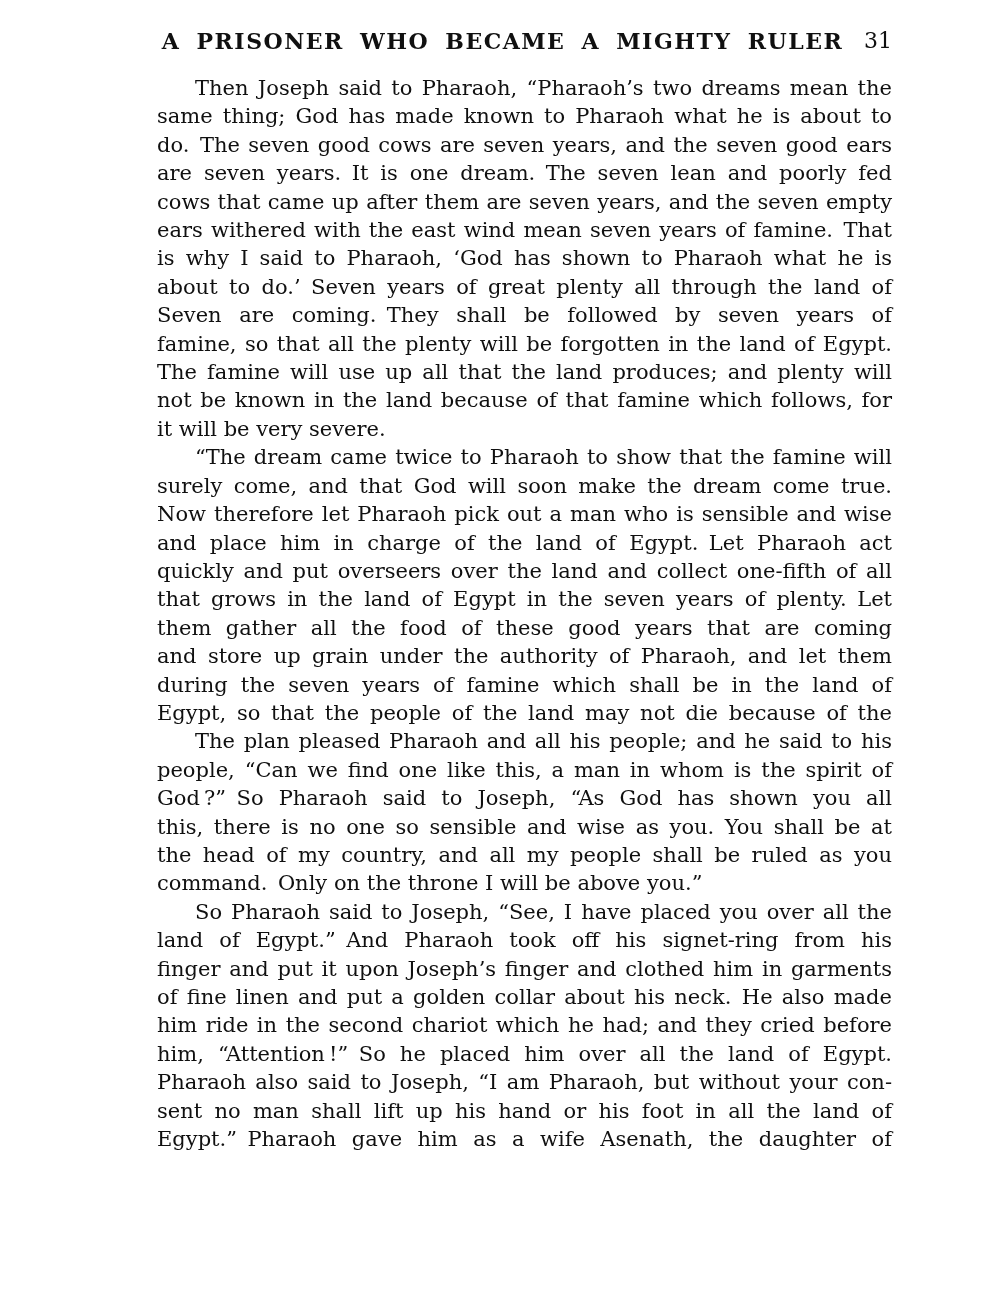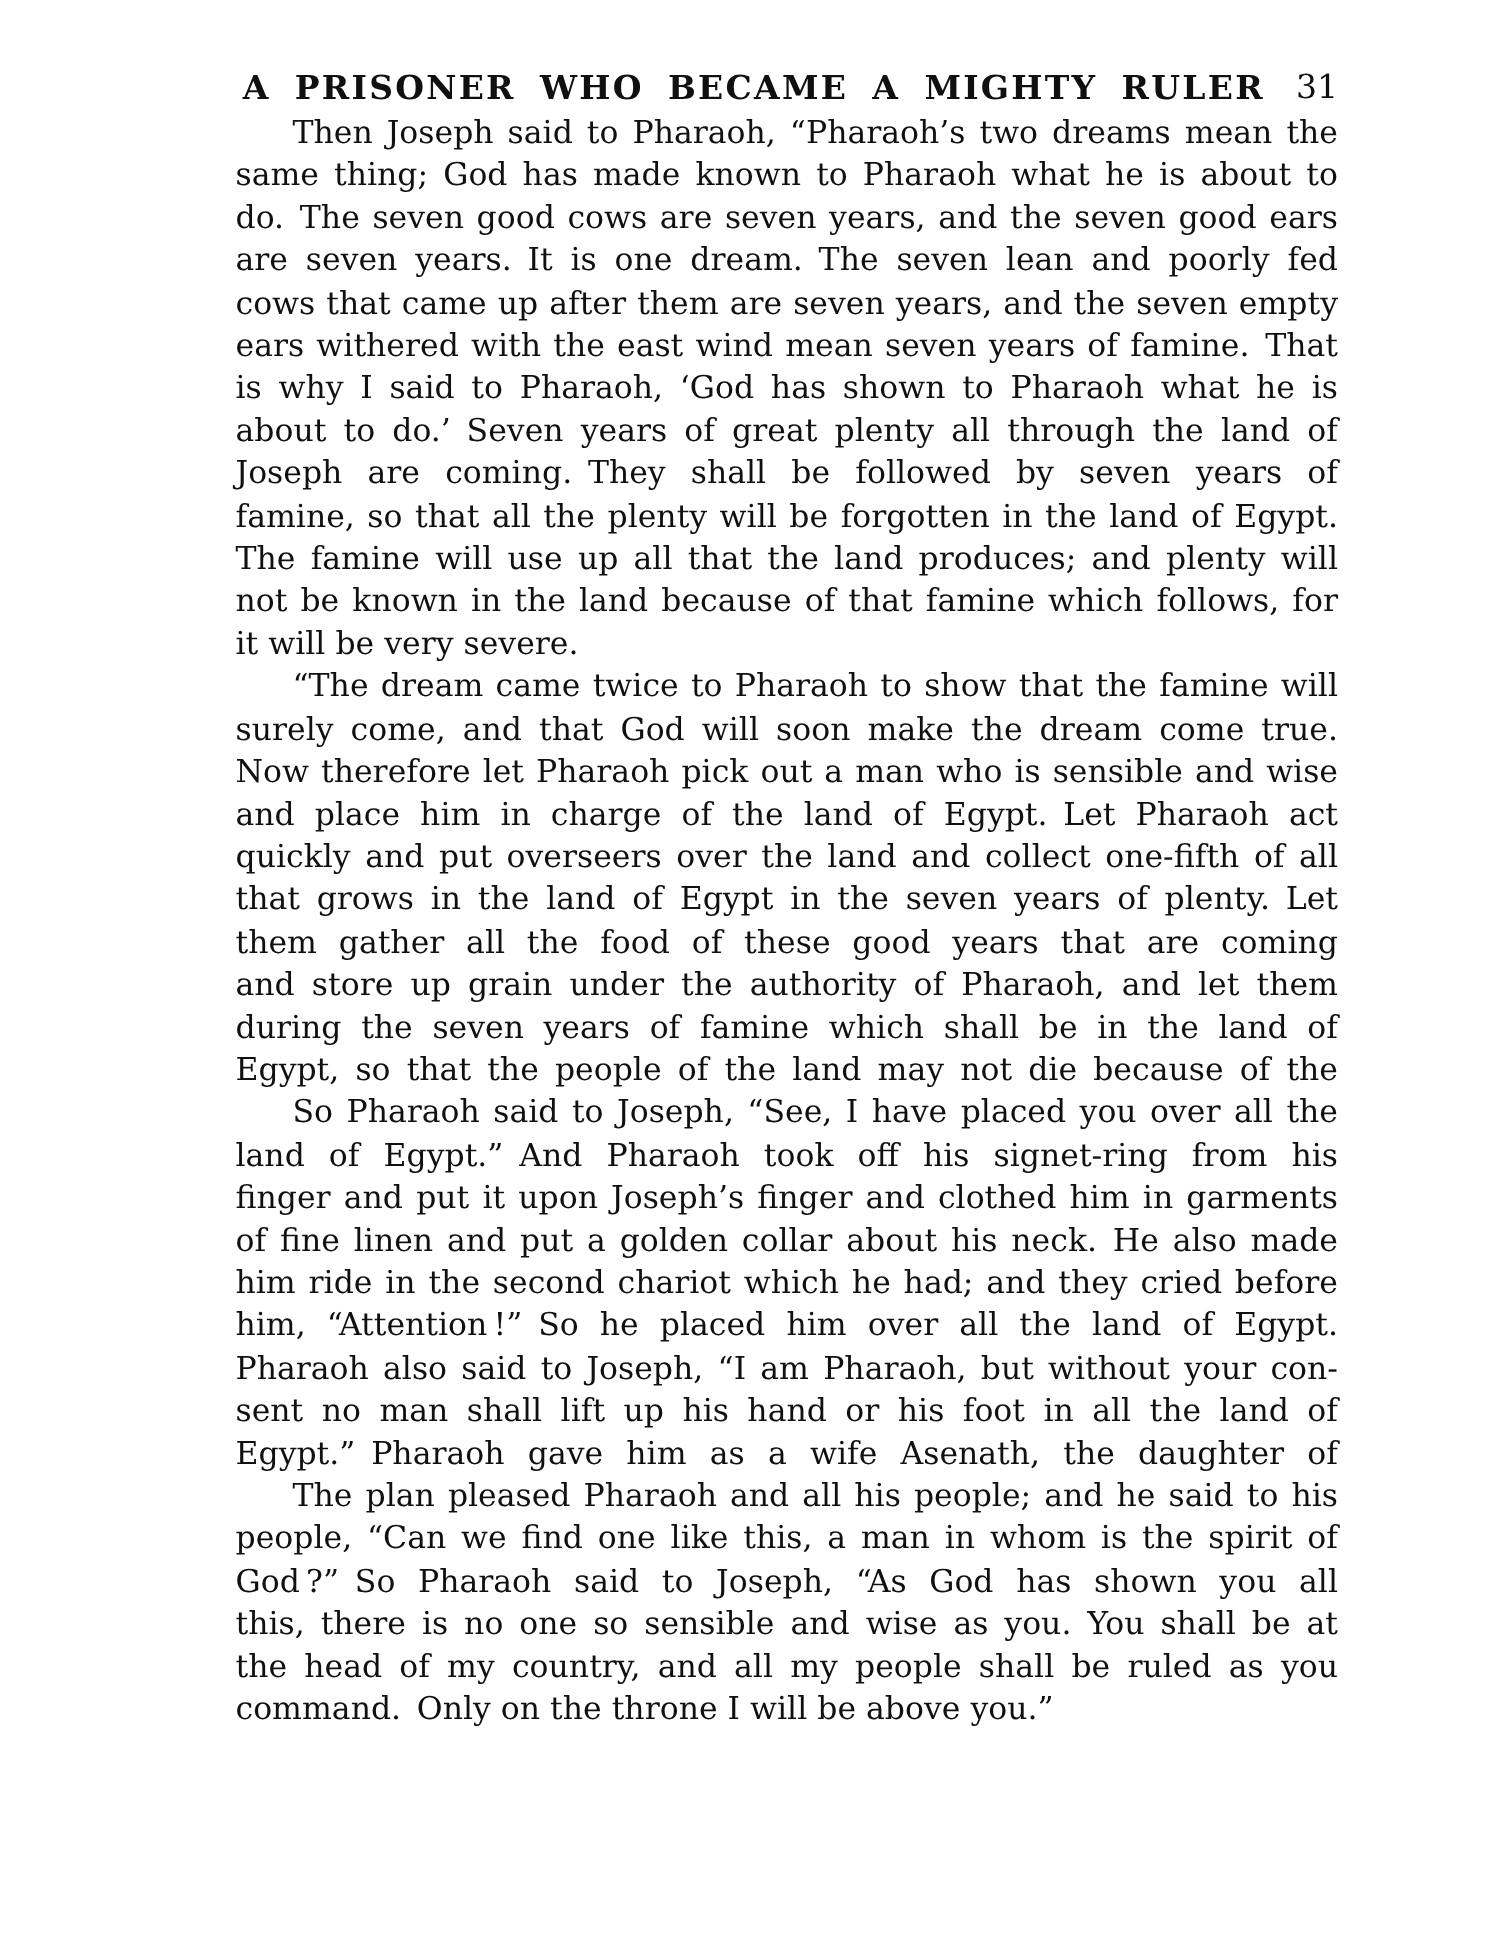--- a/index.html
+++ b/index.html
@@ -16,21 +16,20 @@
     position: absolute;
     inset: 0;
     background: #ffffff;
   }
   .running-header {
     position: absolute;
     left: 113px;
     top: 28px;
     width: 779px;
     height: 30px;
-    margin-top: 18px;
   }
   .running-title {
     text-align: center;
     font-size: 22px;
     font-weight: bold;
     letter-spacing: 1.5px;
     word-spacing: 7px;
     white-space: nowrap;
   }
   .folio {
@@ -74,51 +73,51 @@
   <div class="body-text" id="body-text">
       <div class="paragraph">
         <div class="text-line first">Then Joseph said to Pharaoh, “Pharaoh’s two dreams mean the</div>
         <div class="text-line">same thing; God has made known to Pharaoh what he is about to</div>
         <div class="text-line">do. The seven good cows are seven years, and the seven good ears</div>
         <div class="text-line">are seven years. It is one dream. The seven lean and poorly fed</div>
         <div class="text-line">cows that came up after them are seven years, and the seven empty</div>
         <div class="text-line">ears withered with the east wind mean seven years of famine. That</div>
         <div class="text-line">is why I said to Pharaoh, ‘God has shown to Pharaoh what he is</div>
         <div class="text-line">about to do.’ Seven years of great plenty all through the land of</div>
-        <div class="text-line">Joseph are coming. They shall be followed by seven years of</div>
+        <div class="text-line">Seven are coming. They shall be followed by seven years of</div>
         <div class="text-line">famine, so that all the plenty will be forgotten in the land of Egypt.</div>
         <div class="text-line">The famine will use up all that the land produces; and plenty will</div>
         <div class="text-line">not be known in the land because of that famine which follows, for</div>
         <div class="text-line lastleft">it will be very severe.</div>
       </div>
       <div class="paragraph">
         <div class="text-line first">“The dream came twice to Pharaoh to show that the famine will</div>
         <div class="text-line">surely come, and that God will soon make the dream come true.</div>
         <div class="text-line">Now therefore let Pharaoh pick out a man who is sensible and wise</div>
         <div class="text-line">and place him in charge of the land of Egypt. Let Pharaoh act</div>
         <div class="text-line">quickly and put overseers over the land and collect one-fifth of all</div>
         <div class="text-line">that grows in the land of Egypt in the seven years of plenty. Let</div>
         <div class="text-line">them gather all the food of these good years that are coming</div>
         <div class="text-line">and store up grain under the authority of Pharaoh, and let them</div>
         <div class="text-line">during the seven years of famine which shall be in the land of</div>
         <div class="text-line">Egypt, so that the people of the land may not die because of the</div>
       </div>
       <div class="paragraph">
+        <div class="text-line first">The plan pleased Pharaoh and all his people; and he said to his</div>
+        <div class="text-line">people, “Can we find one like this, a man in whom is the spirit of</div>
+        <div class="text-line">God ?” So Pharaoh said to Joseph, “As God has shown you all</div>
+        <div class="text-line">this, there is no one so sensible and wise as you. You shall be at</div>
+        <div class="text-line">the head of my country, and all my people shall be ruled as you</div>
+        <div class="text-line lastleft">command. Only on the throne I will be above you.”</div>
+      </div>
+      <div class="paragraph">
         <div class="text-line first">So Pharaoh said to Joseph, “See, I have placed you over all the</div>
         <div class="text-line">land of Egypt.” And Pharaoh took off his signet-ring from his</div>
         <div class="text-line">finger and put it upon Joseph’s finger and clothed him in garments</div>
         <div class="text-line">of fine linen and put a golden collar about his neck. He also made</div>
         <div class="text-line">him ride in the second chariot which he had; and they cried before</div>
         <div class="text-line">him, “Attention !” So he placed him over all the land of Egypt.</div>
         <div class="text-line">Pharaoh also said to Joseph, “I am Pharaoh, but without your con-</div>
         <div class="text-line">sent no man shall lift up his hand or his foot in all the land of</div>
         <div class="text-line">Egypt.” Pharaoh gave him as a wife Asenath, the daughter of</div>
       </div>
-      <div class="paragraph">
-        <div class="text-line first">The plan pleased Pharaoh and all his people; and he said to his</div>
-        <div class="text-line">people, “Can we find one like this, a man in whom is the spirit of</div>
-        <div class="text-line">God ?” So Pharaoh said to Joseph, “As God has shown you all</div>
-        <div class="text-line">this, there is no one so sensible and wise as you. You shall be at</div>
-        <div class="text-line">the head of my country, and all my people shall be ruled as you</div>
-        <div class="text-line lastleft">command. Only on the throne I will be above you.”</div>
-      </div>
     </div>
 </div>
 
 </body></html>

